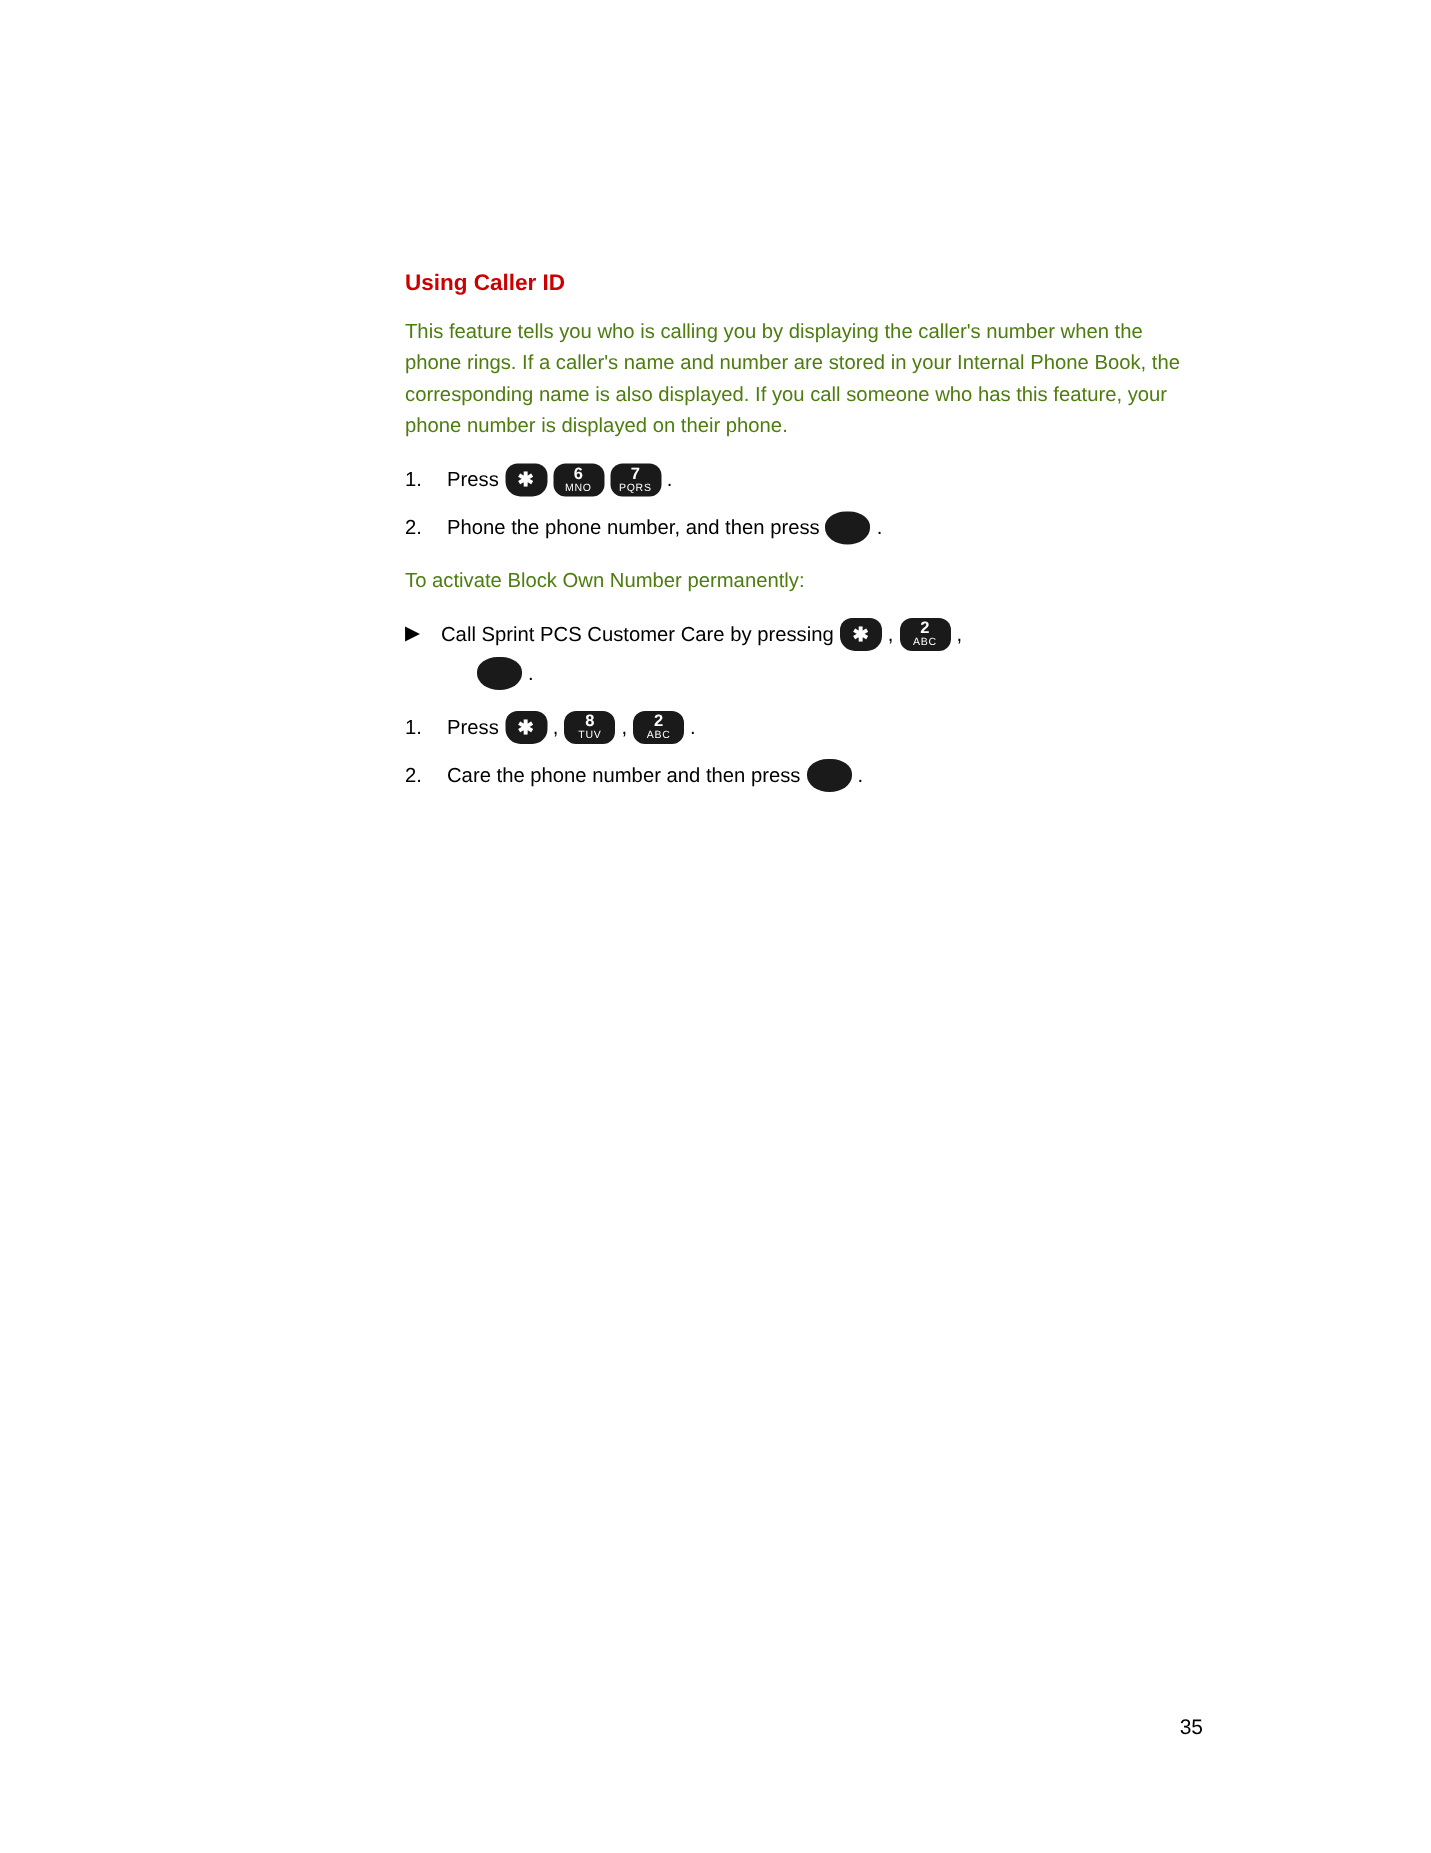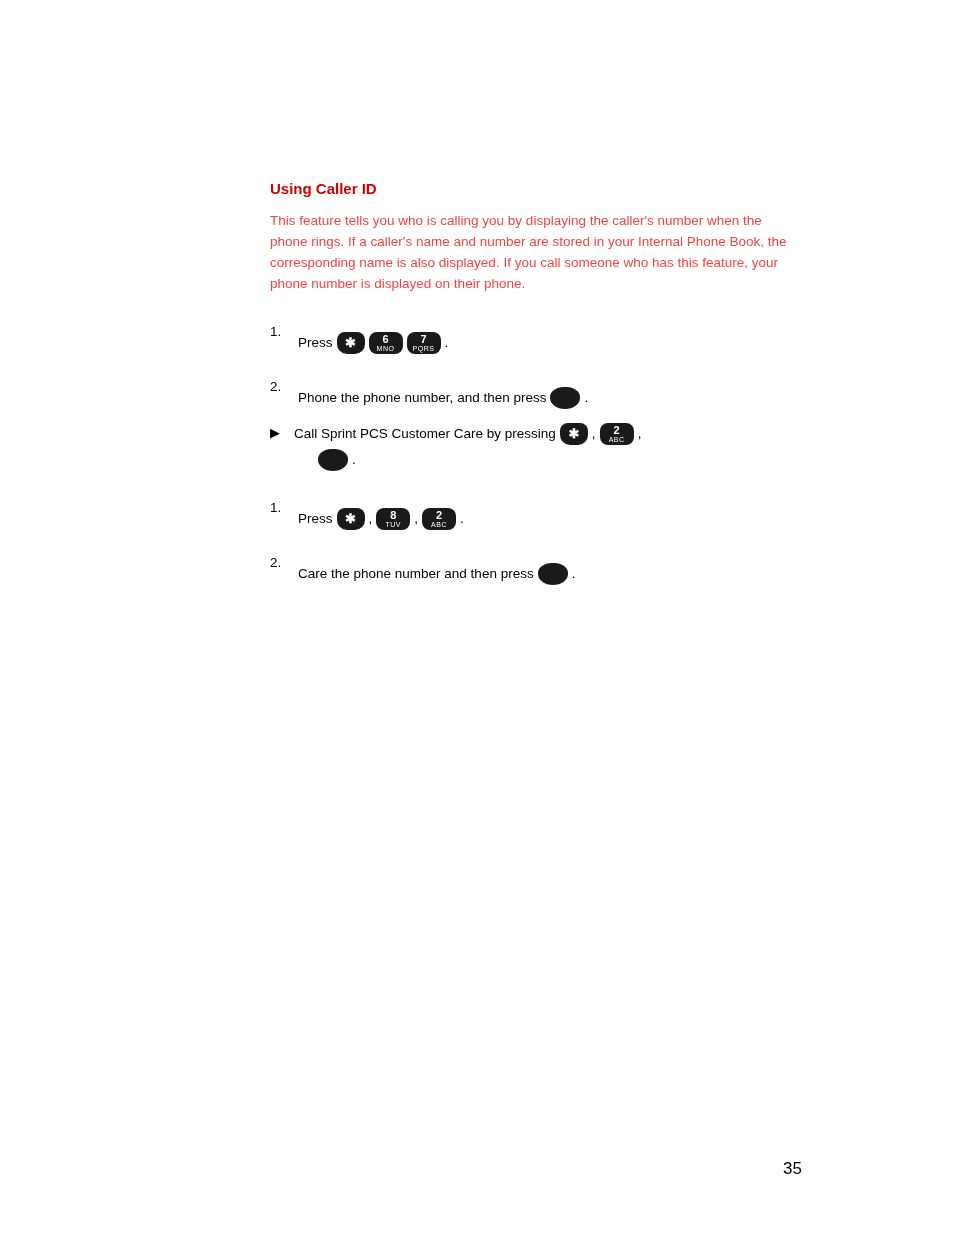--- a/index.html
+++ b/index.html
@@ -30,21 +30,21 @@
       font-family: Arial, sans-serif;
       font-size: 15px;
       font-weight: bold;
       margin-bottom: 14px;
     }
 
     .body-text {
       font-family: Arial, sans-serif;
       font-size: 13.5px;
       line-height: 1.55;
-      color: #ef4444;
+      color: #4d7c0f;
       margin-bottom: 14px;
     }
 
     .step-container {
       margin-bottom: 14px;
     }
 
     .step-row {
       display: flex;
       align-items: center;
@@ -56,21 +56,20 @@
     .step-num {
       min-width: 28px;
       font-weight: normal;
     }
 
     .step-content {
       display: flex;
       align-items: center;
       flex-wrap: wrap;
       gap: 4px;
-      margin-top: 23px;
     }
 
     .bullet-row {
       display: flex;
       align-items: flex-start;
       margin-bottom: 10px;
       font-family: Arial, sans-serif;
       font-size: 13.5px;
     }
 
@@ -144,24 +143,24 @@
       display: flex;
       align-items: center;
       gap: 4px;
       margin-top: 4px;
       font-family: Arial, sans-serif;
       font-size: 13.5px;
     }
 
     .page-number {
       position: absolute;
-      bottom: 56px;
+      bottom: 76px;
       right: 120px;
       font-family: Arial, sans-serif;
-      font-size: 17px;
+      font-size: 14px;
     }
 
   </style>
 </head>
 <body>
 
 <div class="page-container">
 
   <h2 class="section-title">Using Caller ID</h2>
 
@@ -193,20 +192,21 @@
     <div class="step-row">
       <span class="step-num">2.</span>
       <div class="step-content">
         <span>Phone the phone number, and then press</span>
         <span class="key-send"></span>
         <span>.</span>
       </div>
     </div>
   </div>
 
+  <p class="body-text">To activate Block Own Number permanently:</p>
 
   <div class="step-container">
     <div class="bullet-row">
       <span class="bullet-arrow">▶</span>
       <div>
         <div class="bullet-content">
           <span>Call Sprint PCS Customer Care by pressing</span>
           <span class="key-star">✱</span>
           <span>,</span>
           <span class="key-num">

